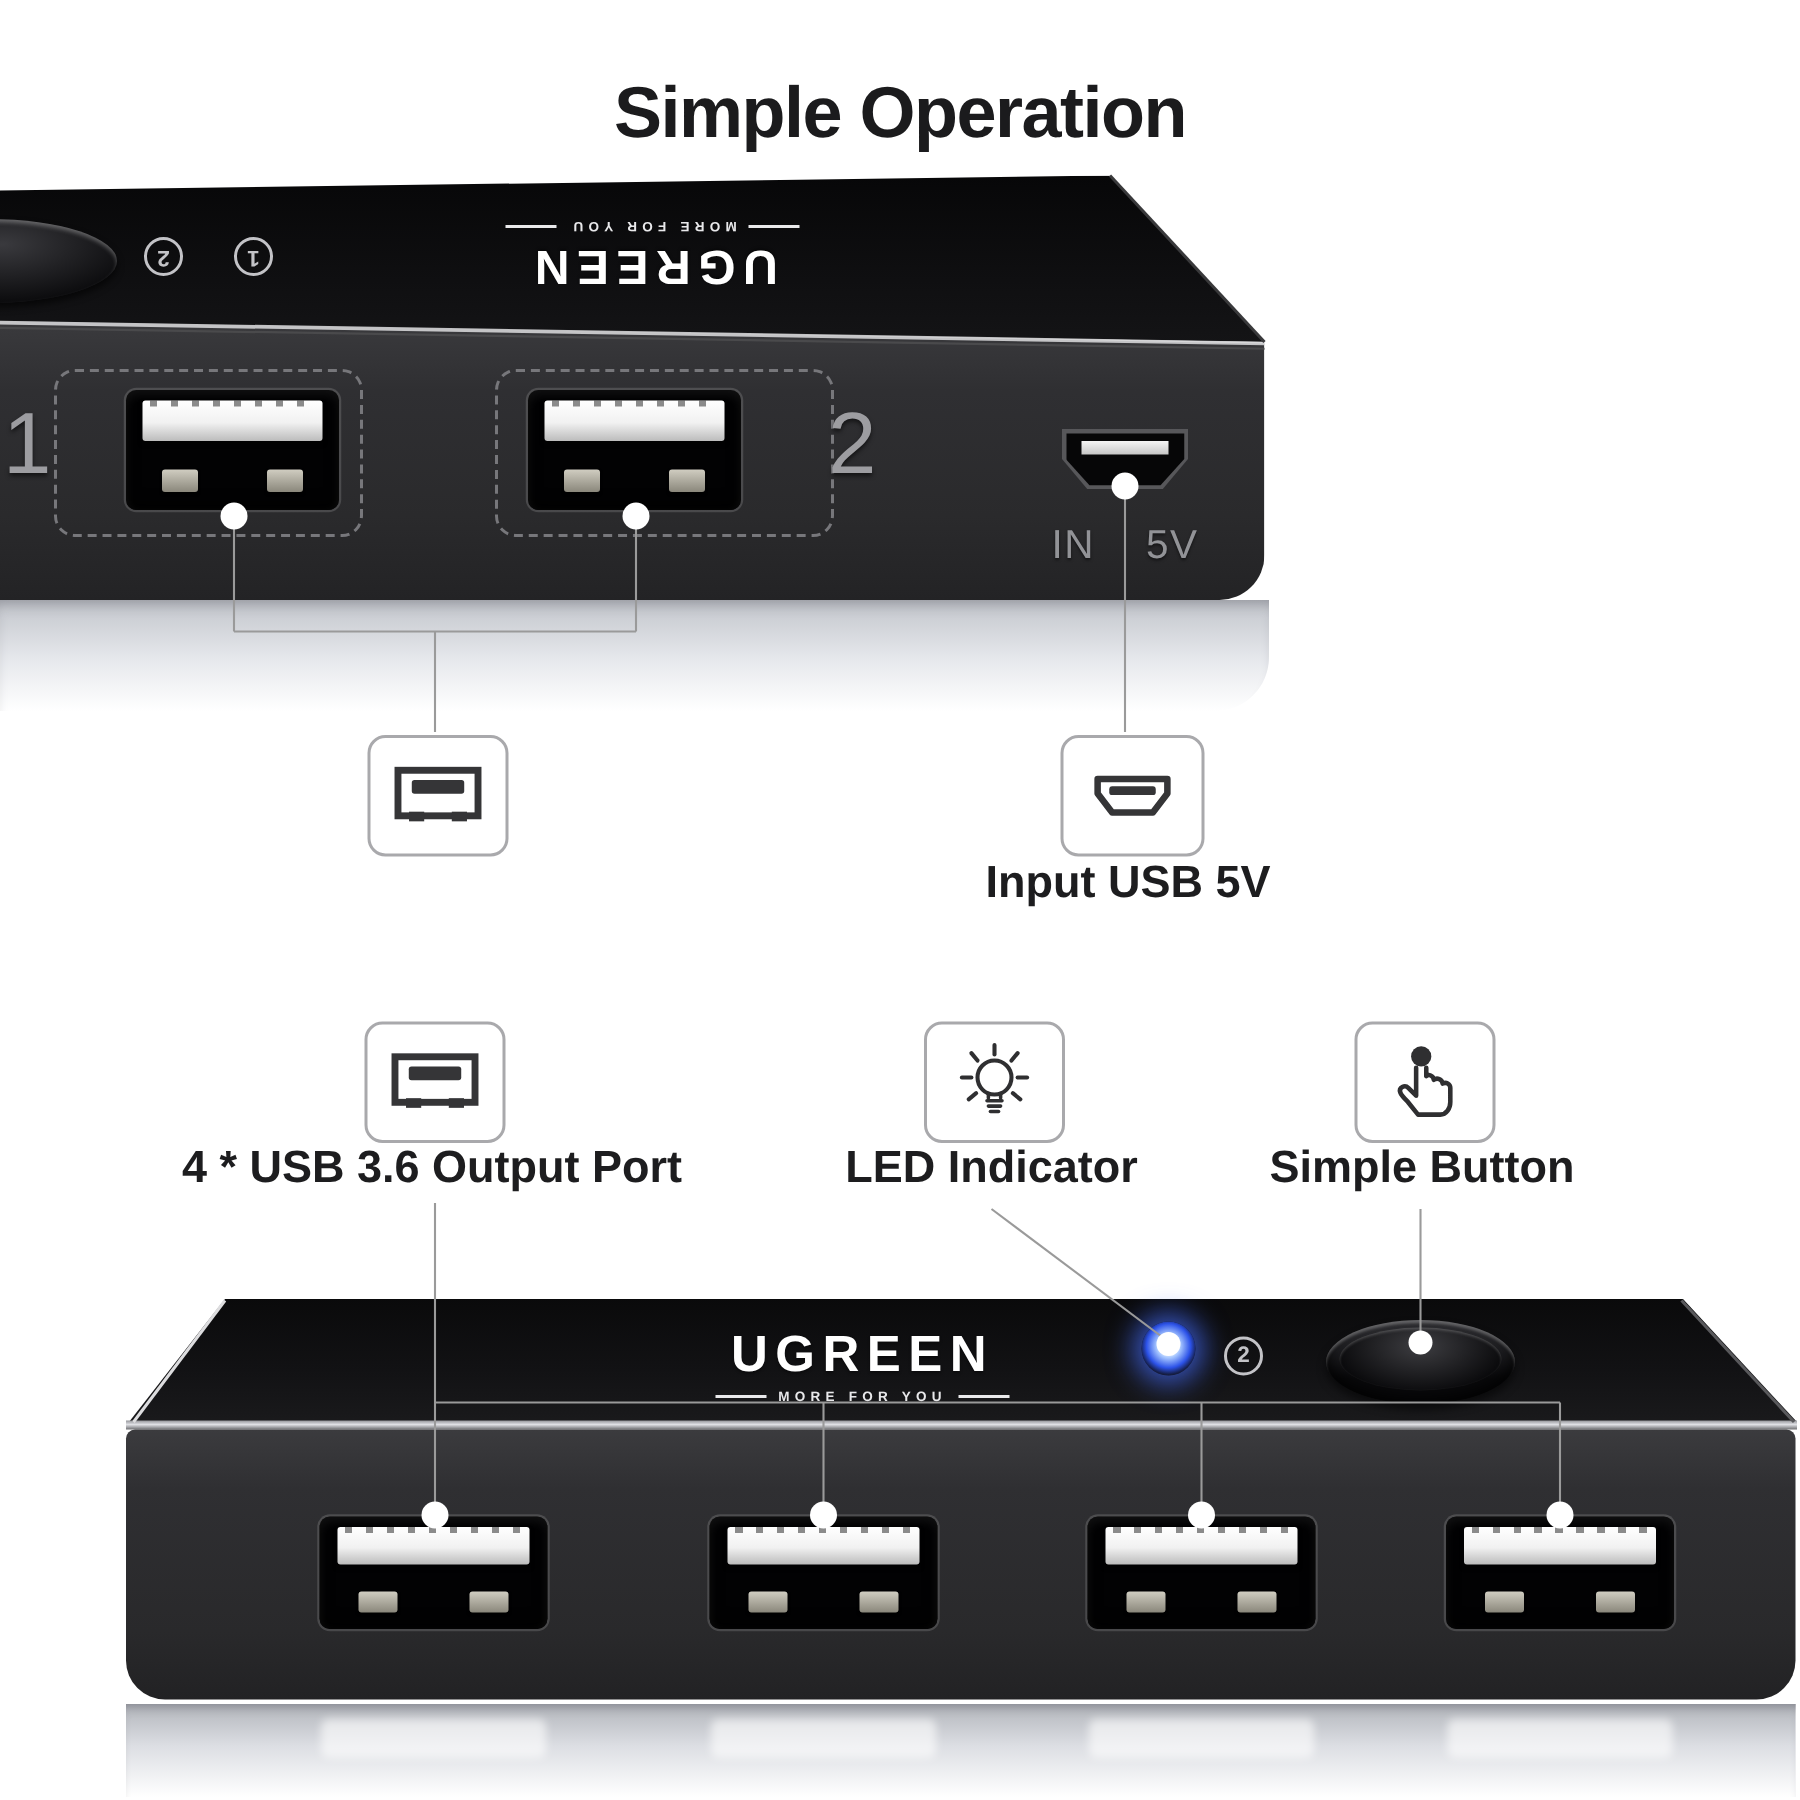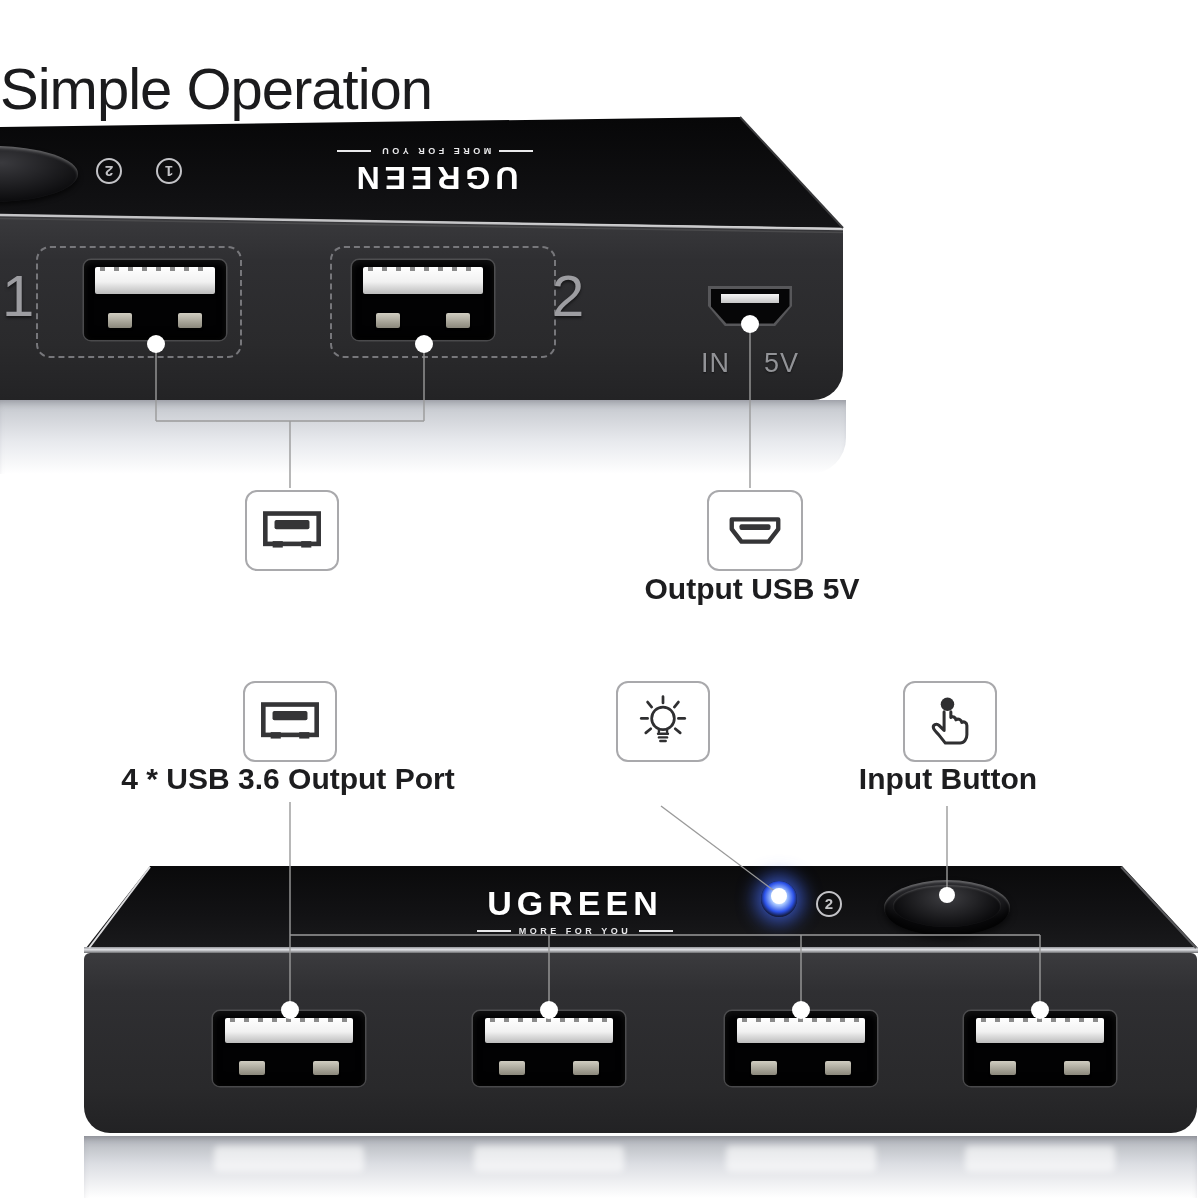--- a/index.html
+++ b/index.html
@@ -1,21 +1,21 @@
 <!DOCTYPE html>
 <html><head>
 <meta charset="utf-8">
 <style>
   html,body{margin:0;padding:0;background:#fff;}
   #stage{position:relative;width:1200px;height:1200px;background:#ffffff;overflow:hidden;
          font-family:"Liberation Sans",sans-serif;}
 
   
-  .title{position:absolute;left:0;top:16px;width:100%;text-align:left;
-         font-size:58px;font-weight:400;letter-spacing:-1px;color:#1b1b1d;}
+  .title{position:absolute;left:0;top:16px;width:100%;text-align:center;
+         font-size:48px;font-weight:700;letter-spacing:-1px;color:#1b1b1d;}
 
   
   .face{position:absolute;}
   .top-device-topface{left:0;top:117px;width:843px;height:112px;
       clip-path:polygon(0 10px,740px 0,843px 111px,0 98px);
       background:linear-gradient(180deg,#070708,#101012 70%,#141416);}
   .top-device-frontface{left:0;top:214px;width:843px;height:186px;
       clip-path:polygon(0 0,100% 15px,100% 100%,0 100%);
       border-radius:0 0 30px 0;
       background:linear-gradient(180deg,#3a3a3d 0%,#2f2f32 25%,#2a2a2c 70%,#232325 100%);}
@@ -168,21 +168,21 @@
       <rect x="11" y="36" width="11" height="7" fill="#353537"></rect>
       <rect x="42" y="36" width="11" height="7" fill="#353537"></rect>
     </svg>
   </div>
   <div class="callout-box" style="left:707px;top:490px;width:92px">
     <svg width="62" height="32" viewBox="0 0 64 32">
       <path d="M8 4 H56 V14 L46 27 H18 L8 14 Z" fill="none" stroke="#353537" stroke-width="4.5" stroke-linejoin="round"></path>
       <rect x="16" y="9" width="32" height="6" rx="2" fill="#353537"></rect>
     </svg>
   </div>
-  <div class="label" style="left:552px;top:572px">Output USB 5V</div>
+  <div class="label" style="left:552px;top:572px">Input USB 5V</div>
 
   <div class="callout-box" style="left:243px;top:681px">
     <svg width="60" height="46" viewBox="0 0 64 50">
       <rect x="3" y="6" width="58" height="33" fill="none" stroke="#353537" stroke-width="5"></rect>
       <rect x="13" y="13" width="38" height="10" rx="2" fill="#353537"></rect>
       <rect x="11" y="36" width="11" height="7" fill="#353537"></rect>
       <rect x="42" y="36" width="11" height="7" fill="#353537"></rect>
     </svg>
   </div>
   <div class="callout-box" style="left:616px;top:681px">
@@ -206,21 +206,22 @@
       </g>
     </svg>
   </div>
   <div class="callout-box" style="left:903px;top:681px">
     <svg width="54" height="60" viewBox="0 0 64 68">
       <circle cx="29" cy="13" r="8" fill="#2f2f31"></circle>
       <path d="M25 22 L25 44 L19 38 C16 35 11 37.5 12.5 41.5 C13.2 43.6 15.5 46 18.5 49 L26.5 59 L44 59 C49 59 52 54 52 49 L52 38 C52 34.5 48.5 33 46 34.5 C45.5 31 41.5 29.5 39 31.5 C38.5 28 34.8 26.8 33 28.6 L33 22" fill="none" stroke="#2f2f31" stroke-width="3.6" stroke-linejoin="round" stroke-linecap="round"></path>
     </svg>
   </div>
   <div class="label" style="left:88px;top:762px">4 * USB 3.6 Output Port</div>
-  <div class="label" style="left:748px;top:762px">Input Button</div>
+  <div class="label" style="left:461px;top:762px">LED Indicator</div>
+  <div class="label" style="left:748px;top:762px">Simple Button</div>
 
   <div class="face bottom-device-topface"></div>
   <div class="face chamfer"></div>
   <div class="face bottom-device-frontface"></div>
 
   <div class="logo" style="left:420px;top:884px;width:310px">
     <div class="logo-name">UGREEN</div>
     <div class="logo-tag">
       <span class="logo-rule"></span>
       <span>MORE FOR YOU</span>

